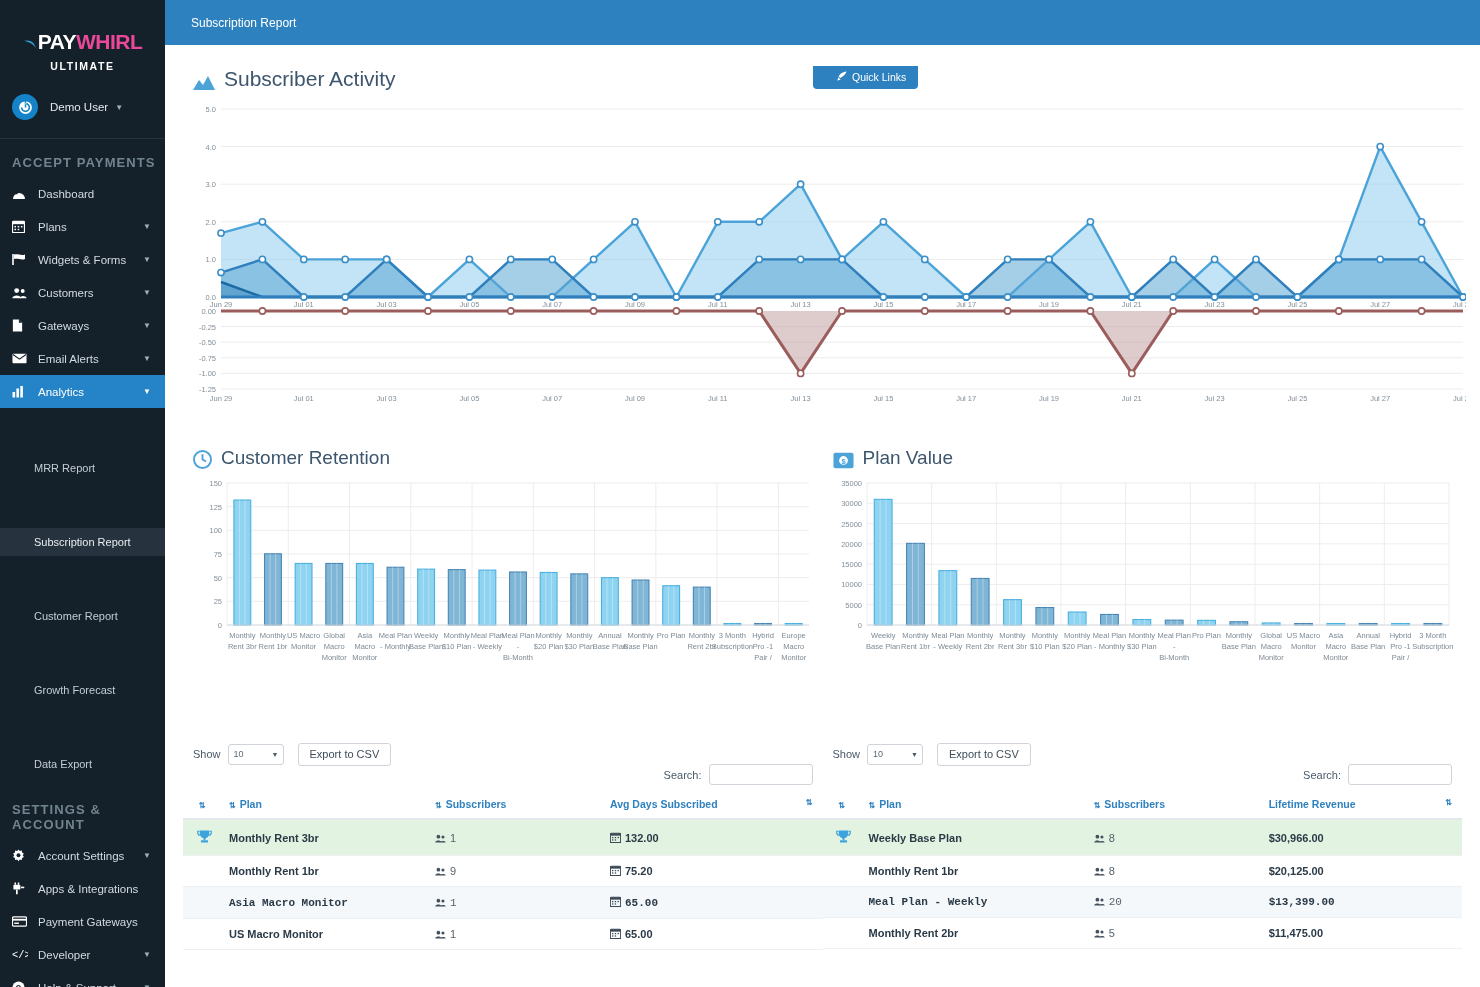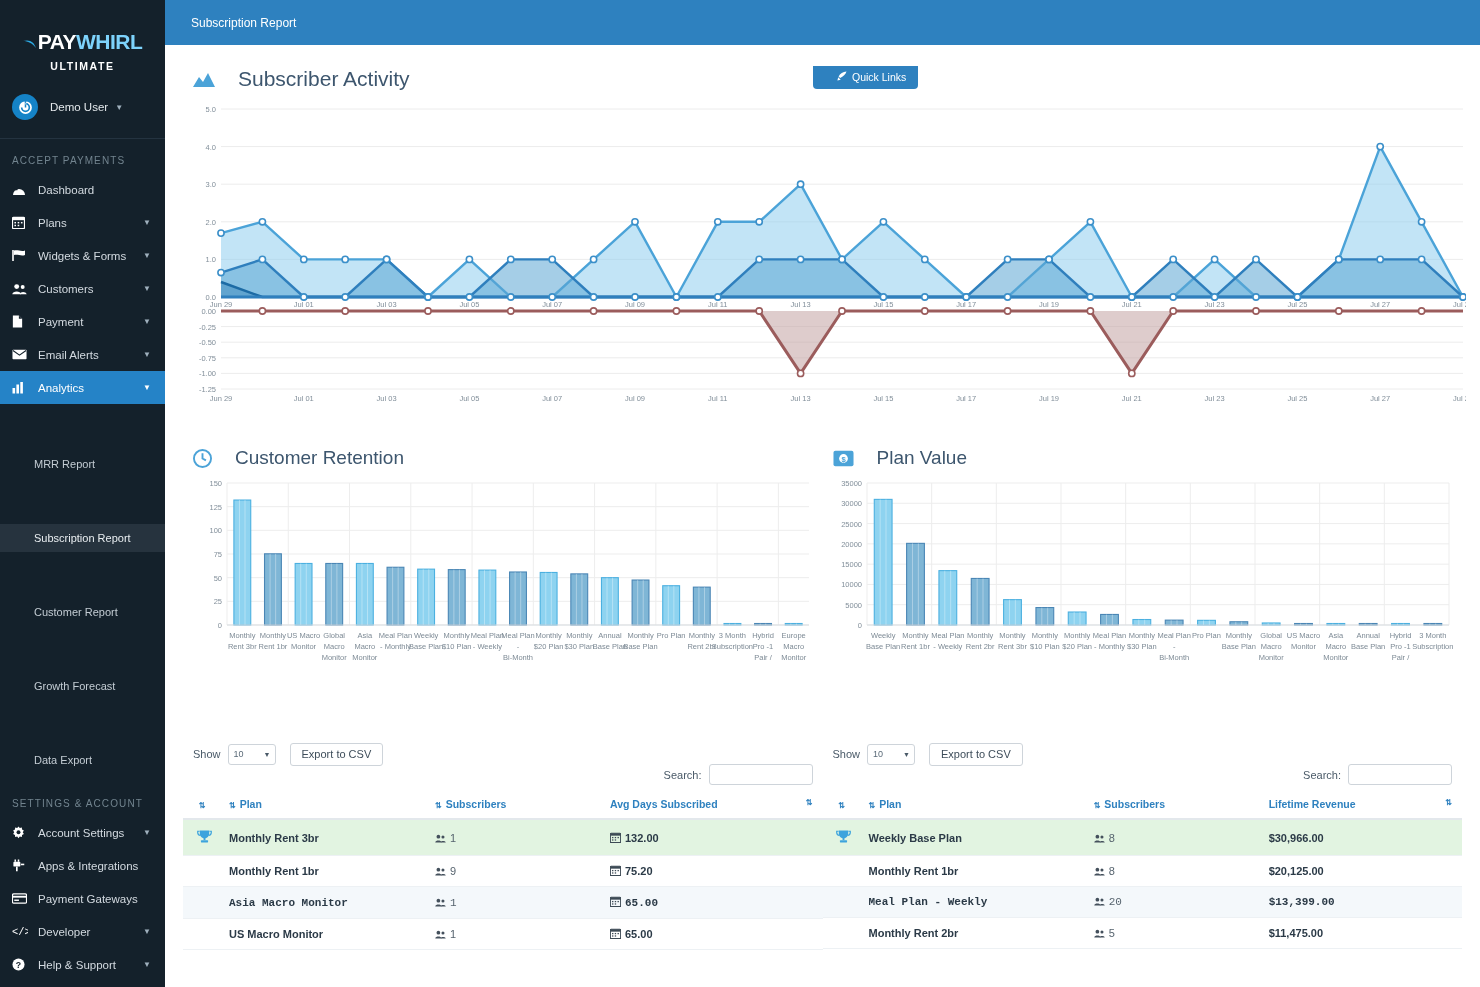--- a/index.html
+++ b/index.html
@@ -31,21 +31,21 @@
     white-space: nowrap;
   }
   .brand-logo .swoosh {
     display: inline-block;
     width: 14px; height: 11px;
     margin-right: 1px;
     vertical-align: -1px;
     position: relative;
   }
   .brand-logo .pay { color: #ffffff; }
-  .brand-logo .whirl { color: #7dd3fc; }
+  .brand-logo .whirl { color: #ec4899; }
   .brand-sub {
     font-size: 10.5px;
     font-weight: bold;
     letter-spacing: 1.6px;
     color: #ffffff;
     margin-top: 6px;
   }
   .user-row {
     display: flex; align-items: center;
     padding: 18px 0 18px 12px;
@@ -57,21 +57,21 @@
     display: flex; align-items: center; justify-content: center;
     flex: 0 0 26px;
   }
   .user-avatar svg { display: block; }
   .user-name {
     font-size: 11.5px; color: #e3e8eb; margin-left: 12px;
   }
   .user-caret { margin-left: 7px; font-size: 8px; color: #9fb0bd; }
 
   .nav-section-title {
-    font-size: 10px; font-weight: normal; letter-spacing: 1.1px;
+    font-size: 13px; font-weight: bold; letter-spacing: 1.1px;
     color: #72848f; padding: 16px 0 7px 12px;
     text-transform: uppercase;
   }
   .nav-item {
     display: flex; align-items: center;
     height: 33px; padding-left: 12px;
     font-size: 11.5px; color: #d3dae0;
     cursor: pointer;
     position: relative;
   }
@@ -109,42 +109,42 @@
     background: #2e81bf; color: #fff;
     font-size: 10.5px;
     padding: 5px 12px 6px 24px;
     border-radius: 0 0 4px 4px;
     display: flex; align-items: center; gap: 5px;
     cursor: pointer;
   }
   .content { padding: 0 18px; }
 
   .panel-title {
-    display: flex; align-items: center; gap: 23px;
+    display: flex; align-items: flex-end; gap: 9px;
     font-size: 21px; color: #3d566e; font-weight: normal;
     padding: 22px 0 8px 10px;
   }
   .panel-title.small { font-size: 19px; padding: 18px 0 6px 10px; }
   .panel-title .t-icon { display: flex; align-items: center; }
 
   
   .chart-wrap { position: relative; }
 
   
   .split { display: flex; }
   .half { width: 50%; }
 
   
   .tbl-controls {
     display: flex; align-items: center;
     padding: 8px 10px 6px 10px; font-size: 11px; color: #4a5a68;
   }
   .show-label { margin-right: 7px; }
   .show-select {
-    width: 48px; height: 21px; border: 1px solid #ced4da; border-radius: 3px;
+    width: 56px; height: 21px; border: 1px solid #ced4da; border-radius: 3px;
     font-size: 9px; color: #5a6a78; padding-left: 5px;
     background: #fff; display: flex; align-items: center;
     justify-content: space-between; padding-right: 4px; cursor: pointer;
   }
   .show-select .car { font-size: 7px; color: #4a5a68; }
   .csv-btn {
     margin-left: 14px; border: 1px solid #ced4da; border-radius: 3px;
     height: 23px; padding: 0 11px; display: flex; align-items: center;
     font-size: 11px; color: #3e4d5a; background: #fff; cursor: pointer;
   }
@@ -252,21 +252,21 @@
     <span class="nav-caret">▼</span>
   </div>
 
   <div class="nav-item">
     <span class="nav-icon">
       <svg width="11" height="13" viewBox="0 0 11 14">
           <path d="M0.5 0.5 L7 0.5 L10.5 4 L10.5 13.5 L0.5 13.5 Z" fill="#fff"></path>
           <path d="M7 0.5 L7 4 L10.5 4" fill="#14212b"></path>
         </svg>
     </span>
-    <span class="nav-label">Payment</span>
+    <span class="nav-label">Gateways</span>
     <span class="nav-caret">▼</span>
   </div>
 
   <div class="nav-item">
     <span class="nav-icon">
       <svg width="15" height="11" viewBox="0 0 16 11">
           <rect x="0.5" y="0.5" width="15" height="10" rx="0.8" fill="#fff"></rect>
           <path d="M1 1.3 L8 6.2 L15 1.3" stroke="#14212b" stroke-width="1.2" fill="none"></path>
         </svg>
     </span>

